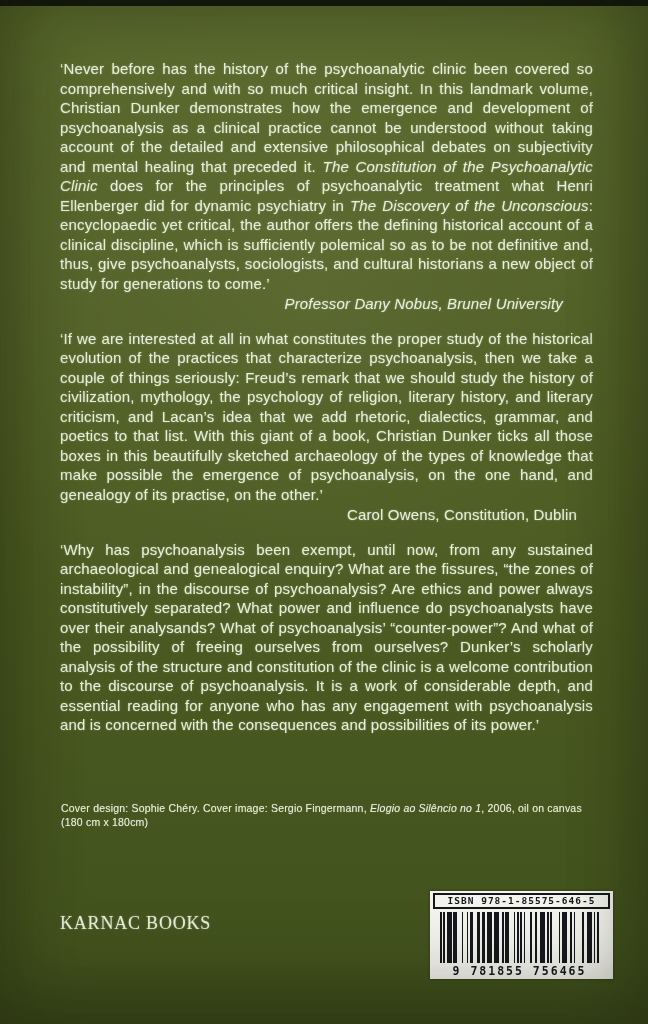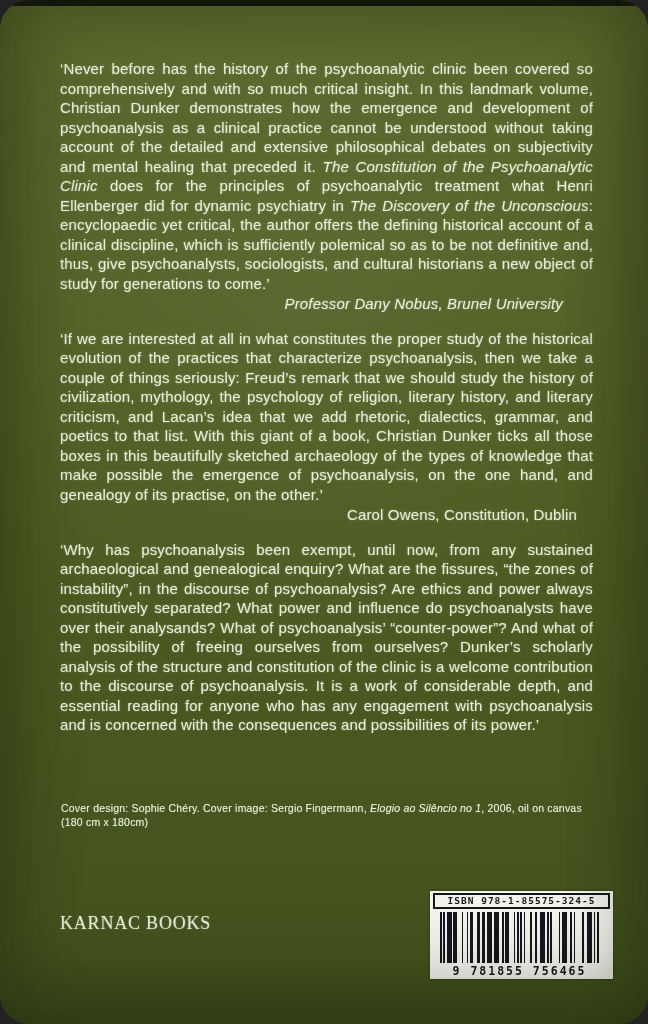--- a/index.html
+++ b/index.html
@@ -6,21 +6,20 @@
   .cover{
     position:relative;
     width:648px;height:1024px;
     margin:0 auto;
     overflow:hidden;
     background:
       radial-gradient(ellipse 90% 55% at 48% 28%, rgba(255,255,240,0.06), rgba(0,0,0,0) 70%),
       linear-gradient(180deg, var(--cover-green-light) 0%, var(--cover-green) 45%, var(--cover-green-dark) 100%);
     font-family:"Liberation Sans", sans-serif;
     color:var(--ink);
-    border-radius:29px;
   }
   .vignette{
     position:absolute;inset:0;pointer-events:none;
     box-shadow:
       inset 0 -40px 80px rgba(22,28,10,.30),
       inset -24px 0 60px rgba(22,28,10,.18),
       inset 24px 0 60px rgba(22,28,10,.12);
   }
   .top-strip{
     position:absolute;top:0;left:0;right:0;height:6px;
@@ -119,21 +118,21 @@
   </div>
 
   <p class="credit" id="credit"><span>Cover design: Sophie Chéry. Cover image: Sergio Fingermann, </span><i>Elogio ao Silêncio no 1</i><span>, 2006, oil on canvas
 (180 cm x 180cm)</span></p>
 
   <div class="publisher">
     <div class="pub-name">KARNAC BOOKS</div>
   </div>
 
   <div class="barcode">
-    <div class="isbn-label">ISBN 978-1-85575-324-5</div>
+    <div class="isbn-label">ISBN 978-1-85575-646-5</div>
     <div class="bars" id="bars">
         <div class="b" style="flex-grow: 1;"></div>
         <div class="s" style="flex-grow: 1;"></div>
         <div class="b" style="flex-grow: 1;"></div>
         <div class="s" style="flex-grow: 1;"></div>
         <div class="b" style="flex-grow: 3;"></div>
         <div class="s" style="flex-grow: 1;"></div>
         <div class="b" style="flex-grow: 2;"></div>
         <div class="s" style="flex-grow: 3;"></div>
         <div class="b" style="flex-grow: 1;"></div>

